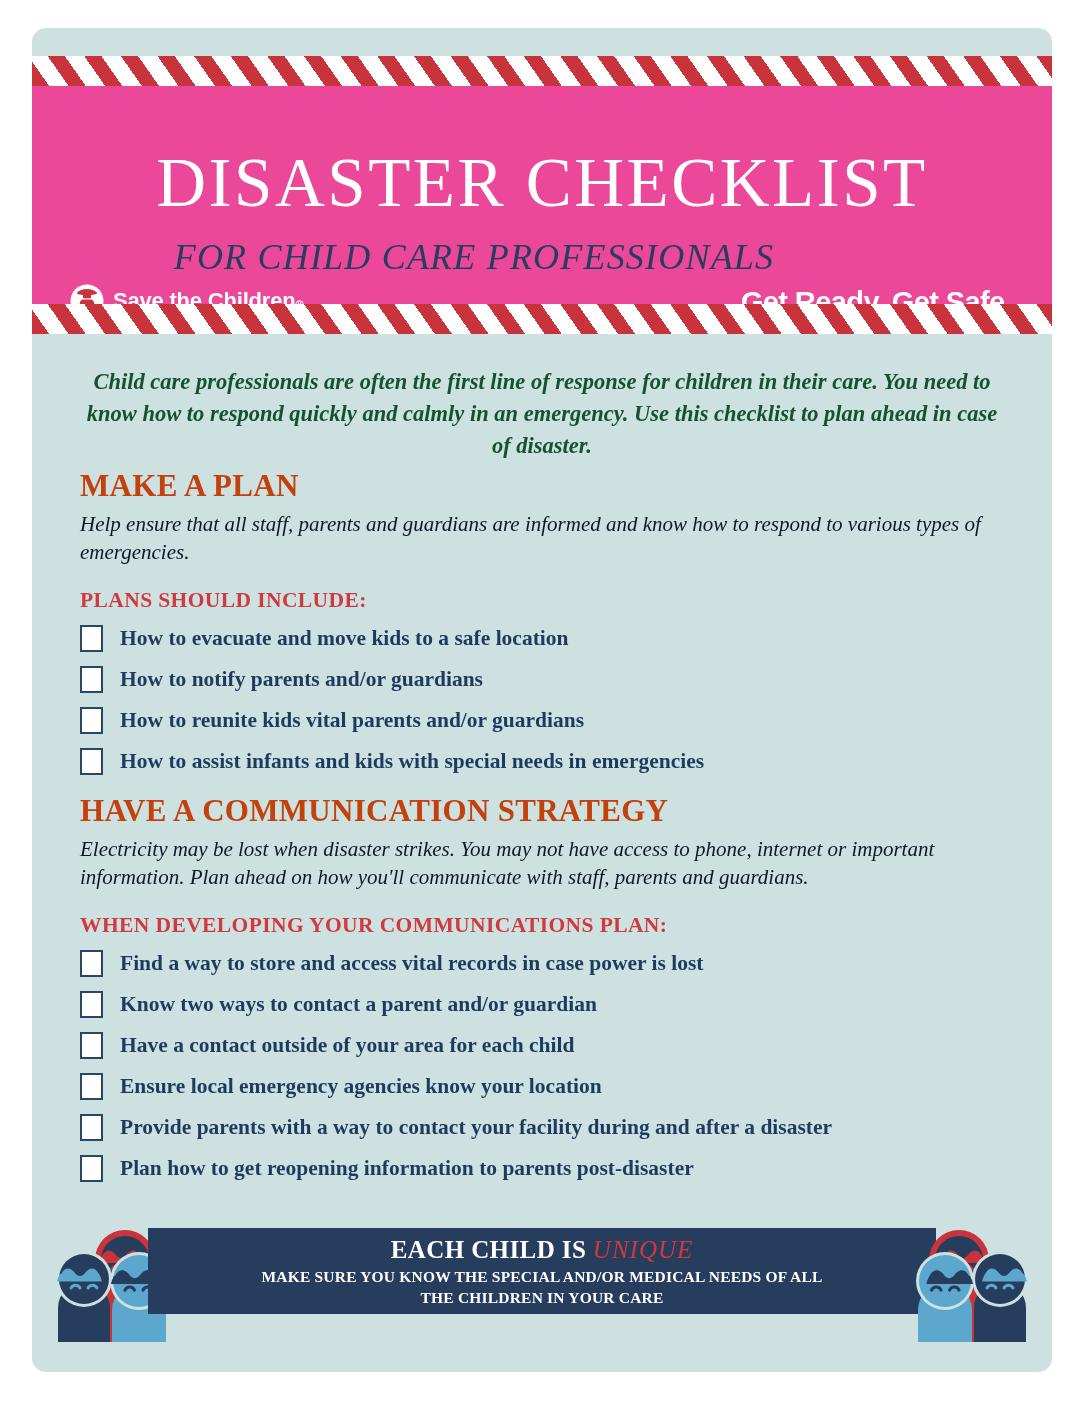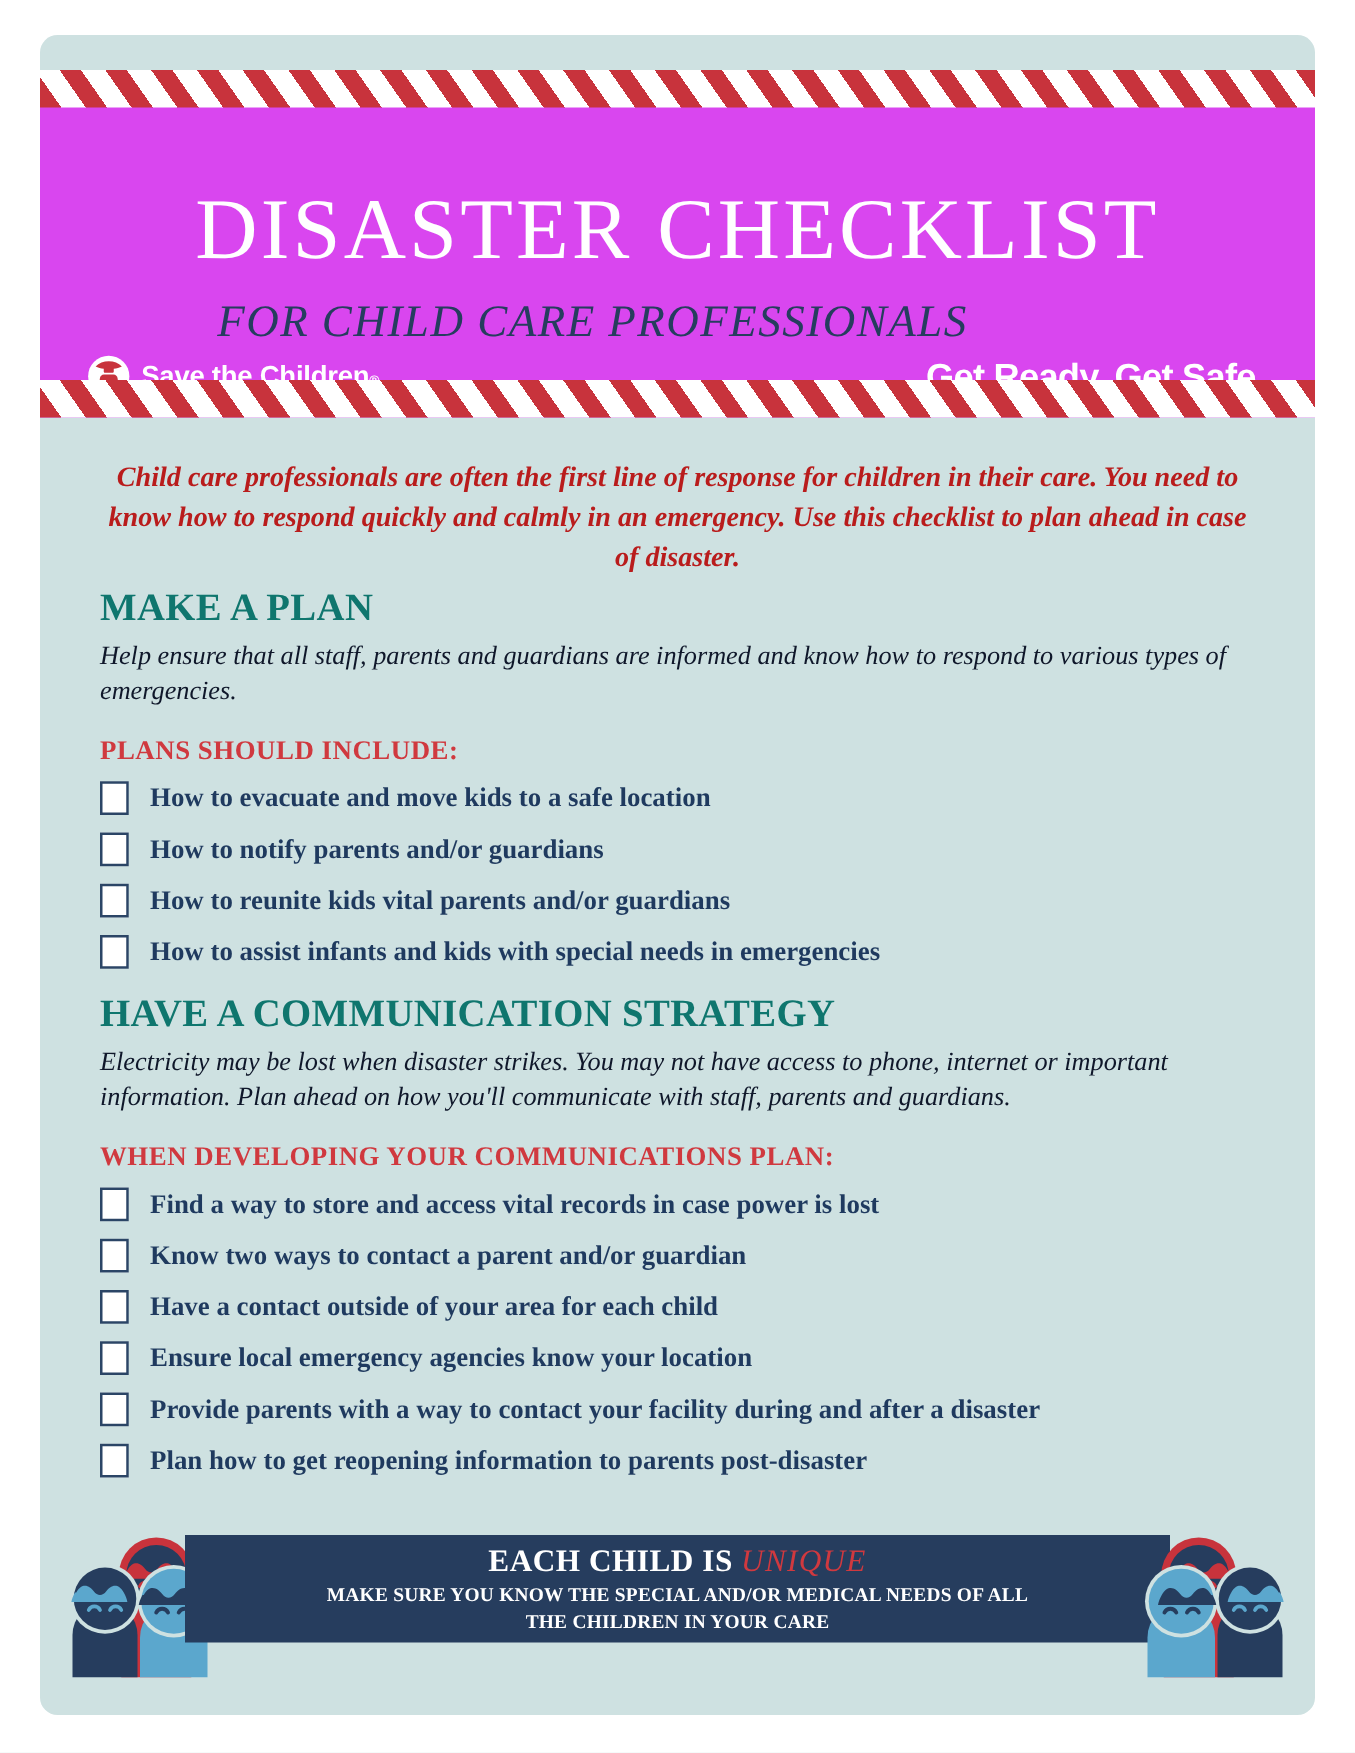--- a/index.html
+++ b/index.html
@@ -33,21 +33,21 @@
     overflow: hidden;
   }
 
   
   .header {
     position: absolute;
     left: 0;
     top: 28px;
     width: 1020px;
     height: 278px;
-    background: #d946ef;
+    background: #ec4899;
   }
 
   .stripes {
     position: absolute;
     left: 0;
     width: 1020px;
     height: 30px;
     background-image: repeating-linear-gradient(
       55deg,
       #c8333c 0px,
@@ -127,34 +127,34 @@
     white-space: nowrap;
   }
 
   
   .intro {
     position: absolute;
     left: 48px;
     top: 338px;
     width: 924px;
     text-align: center;
-    color: #b91c1c;
+    color: #14532d;
     font-family: "Liberation Serif", serif;
     font-style: italic;
     font-weight: bold;
     font-size: 22.5px;
     line-height: 32px;
   }
 
   .section { position: absolute; left: 48px; width: 940px; }
   .section-1 { top: 440px; }
   .section-2 { top: 765px; }
 
   .sec-heading {
-    color: #0f766e;
+    color: #c2410c;
     font-family: "Liberation Serif", serif;
     font-weight: bold;
     font-size: 31px;
     letter-spacing: 0.3px;
     margin: 0 0 6px 0;
     line-height: 36px;
   }
 
   .sec-desc {
     color: #0f172a;

